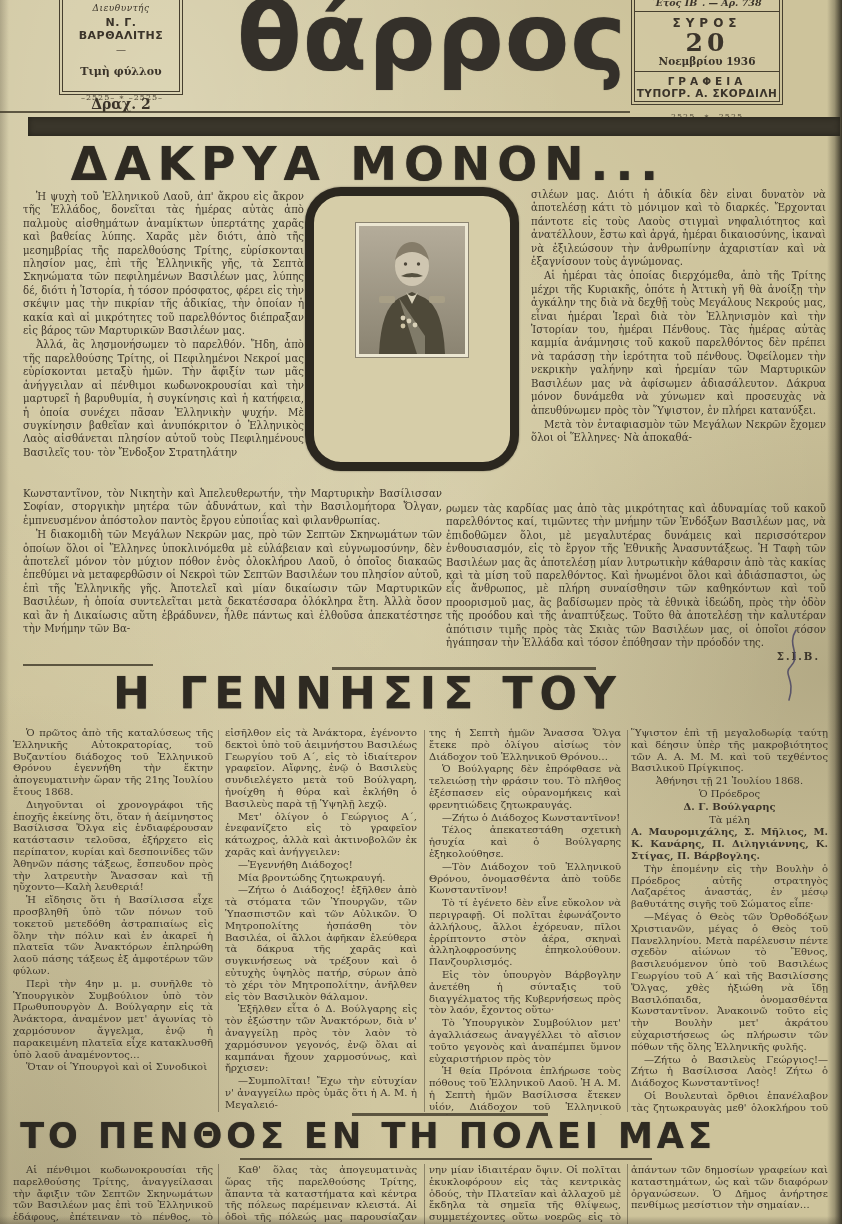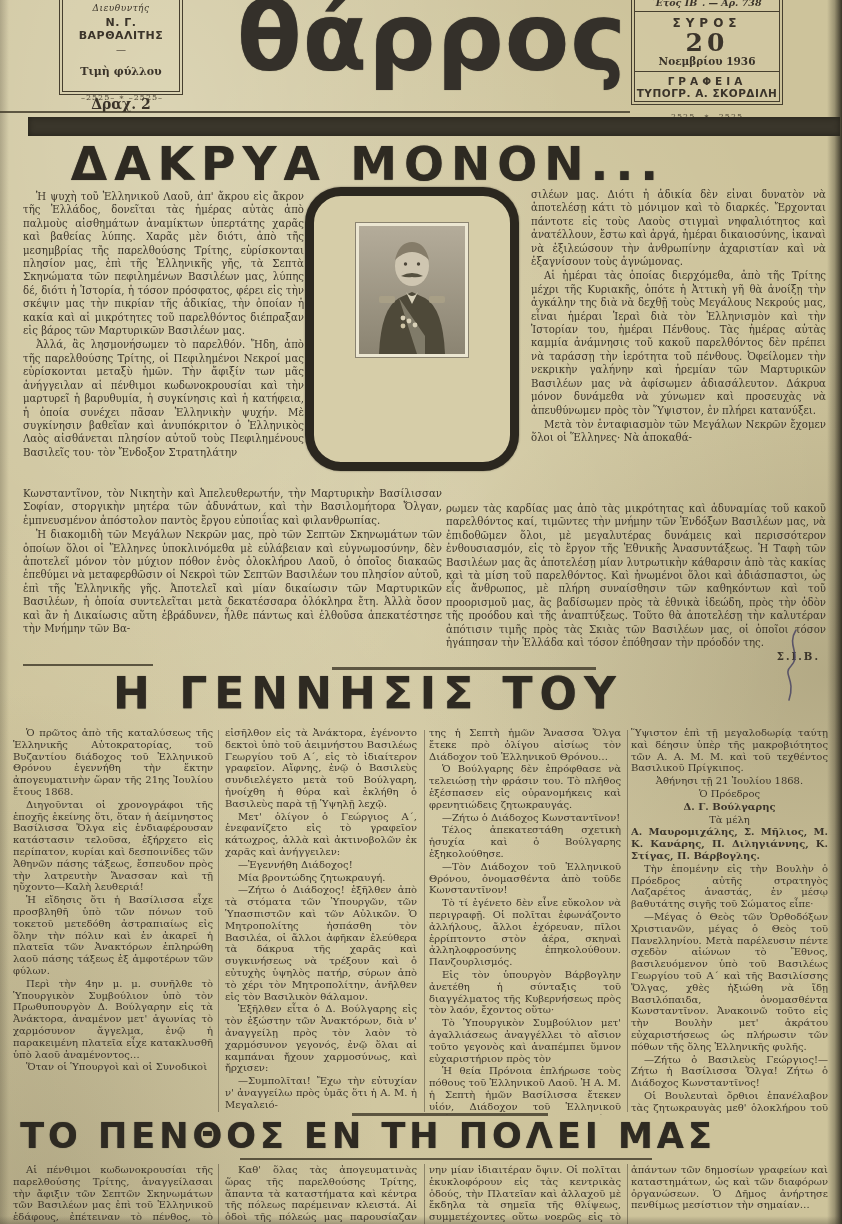--- a/index.html
+++ b/index.html
@@ -201,21 +201,21 @@
 
   <div class="col small-col" style="left:631px;top:727px;width:197px;height:388px;">
     <p class="noind">Ὕψιστον ἐπὶ τῇ μεγαλοδωρίᾳ ταύτῃ καὶ δέησιν ὑπὲρ τῆς μακροβιότητος τῶν Α. Α. Μ. Μ. καὶ τοῦ τεχθέντος Βασιλικοῦ Πρίγκιπος.</p>
     <p class="c-center">Ἀθήνησι τῇ 21 Ἰουλίου 1868.</p>
     <p class="c-center">Ὁ Πρόεδρος</p>
     <p class="c-center c-bold">Δ. Γ. Βούλγαρης</p>
     <p class="c-center">Τὰ μέλη</p>
     <p class="c-bold noind">Α. Μαυρομιχάλης, Σ. Μῆλιος, Μ. Κ. Κανάρης, Π. Διληγιάννης, Κ. Στίγας, Π. Βάρβογλης.</p>
     <p>Τὴν ἐπομένην εἰς τὴν Βουλὴν ὁ Πρόεδρος αὐτῆς στρατηγὸς Λαζαρέτος ἀναστάς, ἐν μέσῳ βαθυτάτης σιγῆς τοῦ Σώματος εἶπε·</p>
     <p>—Μέγας ὁ Θεὸς τῶν Ὀρθοδόξων Χριστιανῶν, μέγας ὁ Θεὸς τοῦ Πανελληνίου. Μετὰ παρέλευσιν πέντε σχεδὸν αἰώνων τὸ Ἔθνος, βασιλευόμενον ὑπὸ τοῦ Βασιλέως Γεωργίου τοῦ Α΄ καὶ τῆς Βασιλίσσης Ὄλγας, χθὲς ἠξιώθη νὰ ἴδῃ Βασιλόπαιδα, ὀνομασθέντα Κωνσταντῖνον. Ἀνακοινῶ τοῦτο εἰς τὴν Βουλὴν μετ' ἀκράτου εὐχαριστήσεως ὡς πλήρωσιν τῶν πόθων τῆς ὅλης Ἑλληνικῆς φυλῆς.</p>
-    <p>—Ζήτω ὁ Βασιλεὺς Γεώργιος!—Ζήτω ἡ Βασίλισσα Ὄλγα! Ζήτω ὁ Διάδοχος Κωνσταντῖνος!</p>
+    <p>—Ζήτω ὁ Βασιλεὺς Γεώργιος!—Ζήτω ἡ Βασίλισσα Λαὸς! Ζήτω ὁ Διάδοχος Κωνσταντῖνος!</p>
     <p>Οἱ Βουλευταὶ ὄρθιοι ἐπανέλαβον τὰς ζητωκραυγὰς μεθ' ὁλοκλήρου τοῦ ἀκροατηρίου, τὸ ὁποῖον πυκνότατον κατέκλυζε τὴν Βουλήν, εἶτα δὲ ἐξελέγη δεκαμελὴς ἐπιτροπεία τῆς Βουλῆς ἡ ὁποία ἔλαβεν ἐντολὴν ν' ἀντιπροσωπεύσῃ τὴν Βουλὴν εἰς τὴν δοξολογίαν.</p>
   </div>
 
   <div class="thin-rule" style="left:352px;top:1113px;width:196px;height:3px;"></div>
   <div class="headline" id="headline-3">ΤΟ ΠΕΝΘΟΣ ΕΝ ΤΗ ΠΟΛΕΙ ΜΑΣ</div>
   <div class="thin-rule" style="left:240px;top:1158px;width:412px;height:1.5px;"></div>
 
   <div class="col small-col" style="left:13px;top:1164px;width:200px;height:60px;">
     <p>Αἱ πένθιμοι κωδωνοκρουσίαι τῆς παρελθούσης Τρίτης, ἀναγγείλασαι τὴν ἄφιξιν τῶν Σεπτῶν Σκηνωμάτων τῶν Βασιλέων μας ἐπὶ τοῦ Ἑλληνικοῦ ἐδάφους, ἐπέτειναν τὸ πένθος, τὸ ὁποῖον ἀπὸ ἡμερῶν συνεῖχε τοὺς κατοίκους τῆς πόλεώς μας, ἐπὶ τῇ ἰδέᾳ ὅτι οἱ Βασιλεῖς</p>
   </div>

